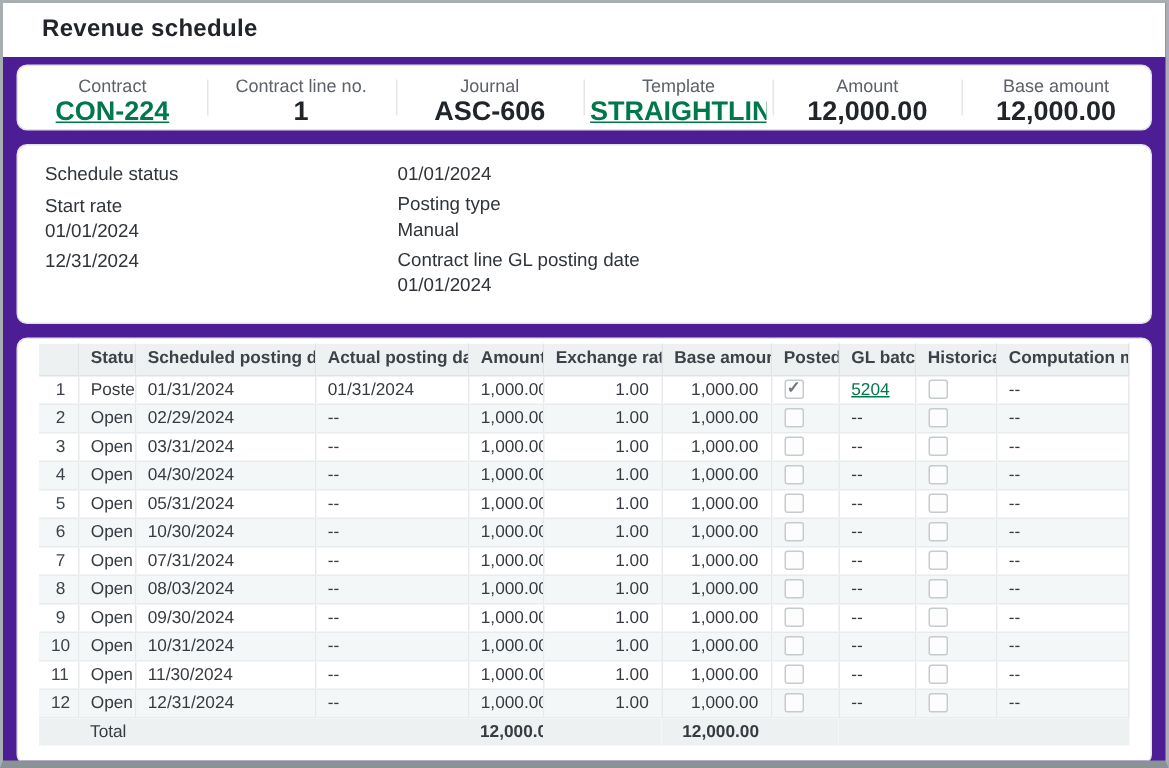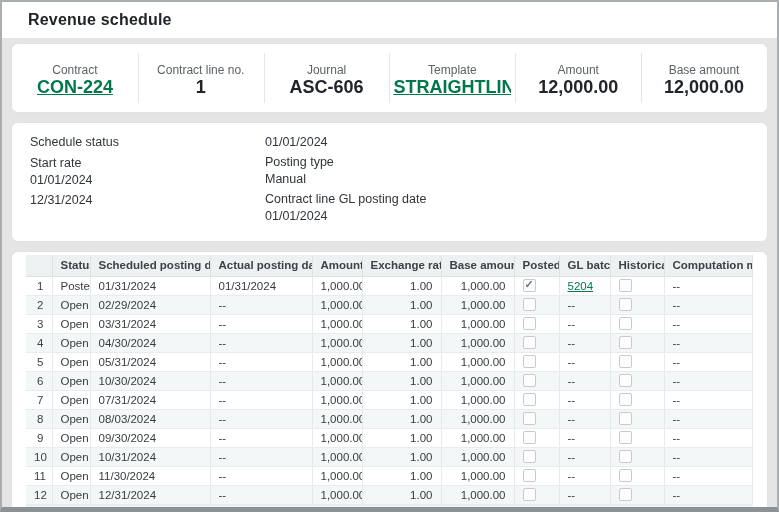--- a/index.html
+++ b/index.html
@@ -1,33 +1,33 @@
 <!DOCTYPE html>
 <html><head>
 <meta charset="utf-8">
 <style>
   * { margin:0; padding:0; box-sizing:border-box; }
   html,body { background:#c8ccce; font-family:"Liberation Sans", sans-serif; }
   .window{
     width:779px; height:512px; margin:0 auto; position:relative;
-    background:#e5e5e5;
+    background:#4c1d95;
     border:2px solid #a9aeb1; border-bottom:5px solid #8b9296;
     overflow:hidden;
   }
   .titlebar{
     background:#ffffff; height:36px; display:flex; align-items:center;
     padding-left:26px;
   }
   .titlebar h1{ font-size:16px; font-weight:700; color:#21252a; letter-spacing:.2px;}
   .card{
     background:#ffffff; border:1px solid #dfe3e5; border-radius:7px;
     margin:0 9px;
   }
   
-  .summary{ margin-top:5px; height:70px; display:flex; align-items:stretch; }
+  .summary{ margin-top:5px; height:44px; display:flex; align-items:stretch; }
   .sum-col{ flex:1 1 0; min-width:0; display:flex; flex-direction:column;
     align-items:center; justify-content:center; position:relative; padding-top:2px;}
   .sum-col + .sum-col::before{
     content:""; position:absolute; left:0; top:9px; bottom:9px;
     border-left:1px solid #e3e7e8;
   }
   .sum-label{ font-size:12px; color:#5c6268; line-height:16px; }
   .sum-value{ font-size:18px; font-weight:700; color:#21252a; line-height:18px;
     max-width:100%; white-space:nowrap; overflow:hidden; }
   .sum-value.clip{ width:118px; text-align:left; }

